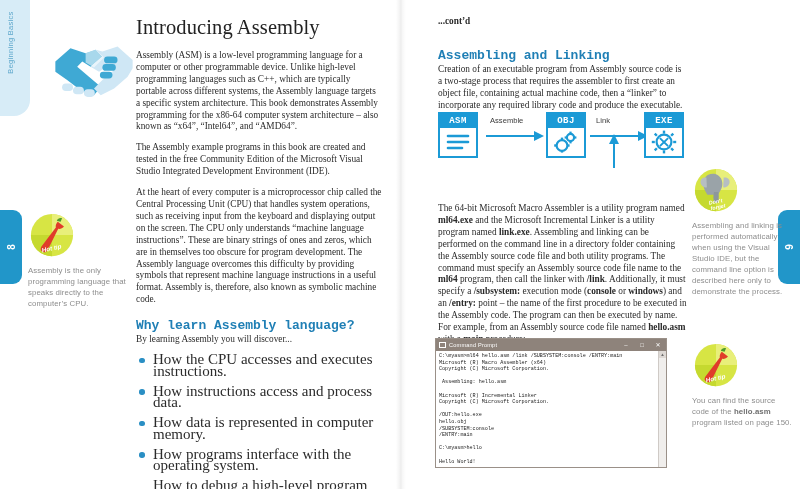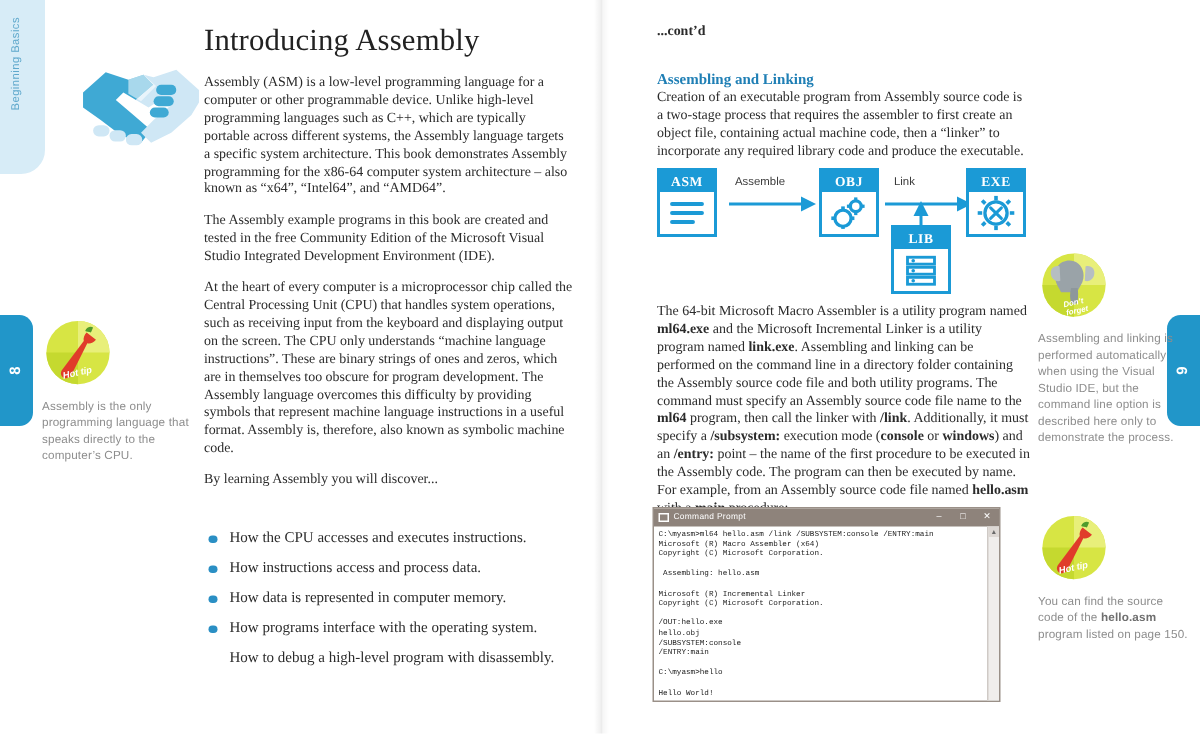--- a/index.html
+++ b/index.html
@@ -105,40 +105,40 @@
   }
   p.body {
     margin: 0 0 9px 0;
     font-size: 9.3px;
     line-height: 11.9px;
     color: #2b2b2b;
     text-align: left;
   }
   h2.sub {
     margin: 12px 0 1px 0;
-    font-family: Liberation Serif, serif;
-    font-size: 10px;
+    font-family: Liberation Mono, monospace;
+    font-size: 13px;
     font-weight: bold;
     color: #1f7fb5;
   }
   p.lead {
-    margin: 0 0 26px 0;
+    margin: 0 0 8px 0;
     font-size: 9.3px;
     line-height: 11.9px;
     color: #2b2b2b;
   }
   ul.bullets {
     margin: 0; padding: 0;
     list-style: none;
   }
   ul.bullets li {
     position: relative;
     padding-left: 17px;
     margin-bottom: 8.5px;
-    font-size: 10px;
+    font-size: 15px;
     line-height: 11.5px;
     color: #2b2b2b;
   }
   ul.bullets li .dot {
     position: absolute;
     left: 3px; top: 3.5px;
     width: 5.5px; height: 5.5px;
     border-radius: 50%;
     background: #2a8fc4;
   }
@@ -190,21 +190,21 @@
     position: absolute;
     width: 40px; height: 46px;
     border: 2px solid #1b9ad6;
     background: #ffffff;
     box-sizing: border-box;
   }
   .dbox .hdr {
     height: 14px;
     background: #1b9ad6;
     color: #ffffff;
-    font-family: Liberation Serif, serif;
+    font-family: Liberation Mono, monospace;
     font-size: 9px;
     font-weight: bold;
     text-align: center;
     line-height: 14px;
     letter-spacing: .4px;
   }
   .dbox .glyph {
     height: 28px;
     display: flex;
     align-items: center;
@@ -330,20 +330,21 @@
       </g>
     </svg>
   </div>
 
   <div class="col-left">
     <h1 class="title">Introducing Assembly</h1>
     <p class="body">Assembly (ASM) is a low-level programming language for a computer or other programmable device. Unlike high-level programming languages such as C++, which are typically portable across different systems, the Assembly language targets a specific system architecture. This book demonstrates Assembly programming for the x86-64 computer system architecture – also known as “x64”, “Intel64”, and “AMD64”.</p>
     <p class="body">The Assembly example programs in this book are created and tested in the free Community Edition of the Microsoft Visual Studio Integrated Development Environment (IDE).</p>
     <p class="body">At the heart of every computer is a microprocessor chip called the Central Processing Unit (CPU) that handles system operations, such as receiving input from the keyboard and displaying output on the screen. The CPU only understands “machine language instructions”. These are binary strings of ones and zeros, which are in themselves too obscure for program development. The Assembly language overcomes this difficulty by providing symbols that represent machine language instructions in a useful format. Assembly is, therefore, also known as symbolic machine code.</p>
 
+    <h2 class="sub">Why learn Assembly language?</h2>
     <p class="lead">By learning Assembly you will discover...</p>
 
     <ul class="bullets">
       <li><span class="dot"></span><span>How the CPU accesses and executes instructions.</span></li>
       <li><span class="dot"></span><span>How instructions access and process data.</span></li>
       <li><span class="dot"></span><span>How data is represented in computer memory.</span></li>
       <li><span class="dot"></span><span>How programs interface with the operating system.</span></li>
       <li><span>How to debug a high-level program with disassembly.</span></li>
 
     </ul>
@@ -420,37 +421,20 @@
     <svg style="position:absolute; left:152px; top:26px;" width="58" height="12">
       <line x1="0" y1="6" x2="48" y2="6" stroke="#1b9ad6" stroke-width="2"></line>
       <polygon points="48,1 58,6 48,11" fill="#1b9ad6"></polygon>
     </svg>
 
     <svg style="position:absolute; left:170px; top:30px;" width="12" height="34">
       <line x1="6" y1="34" x2="6" y2="10" stroke="#1b9ad6" stroke-width="2"></line>
       <polygon points="1,10 6,0 11,10" fill="#1b9ad6"></polygon>
     </svg>
 
-    <div class="dbox" style="left:156px; top:46px;">
-      <div class="hdr">LIB</div>
-      <div class="glyph">
-        <svg width="26" height="22" viewBox="0 0 26 22">
-          <g fill="none" stroke="#1b9ad6" stroke-width="1.9">
-            <rect x="4" y="2.5" width="18" height="4.6"></rect>
-            <rect x="4" y="9.2" width="18" height="4.6"></rect>
-            <rect x="4" y="15.9" width="18" height="4.6"></rect>
-          </g>
-          <g fill="#1b9ad6">
-            <circle cx="7.8" cy="4.8" r="1.2"></circle>
-            <circle cx="7.8" cy="11.5" r="1.2"></circle>
-            <circle cx="7.8" cy="18.2" r="1.2"></circle>
-          </g>
-        </svg>
-      </div>
-    </div>
 
     <div class="dbox" style="left:206px; top:8px;">
       <div class="hdr">EXE</div>
       <div class="glyph">
         <svg width="26" height="24" viewBox="0 0 26 24">
           <g fill="none" stroke="#1b9ad6" stroke-width="2.2">
             <circle cx="13" cy="12" r="7.4"></circle>
           </g>
           <g fill="#1b9ad6">
             <rect x="11.8" y="0.6" width="2.4" height="3"></rect>

